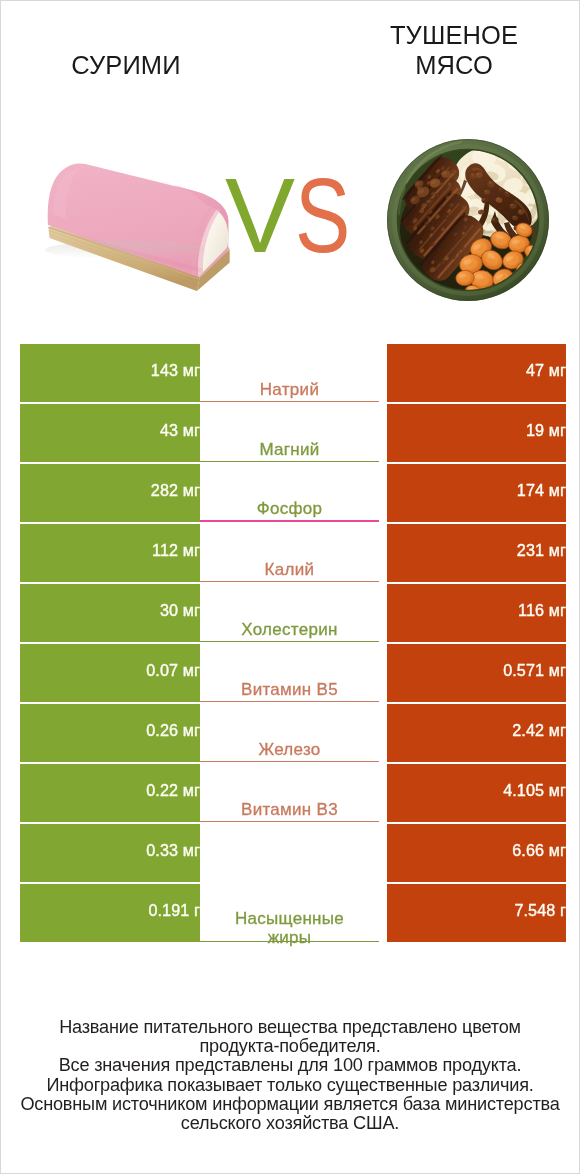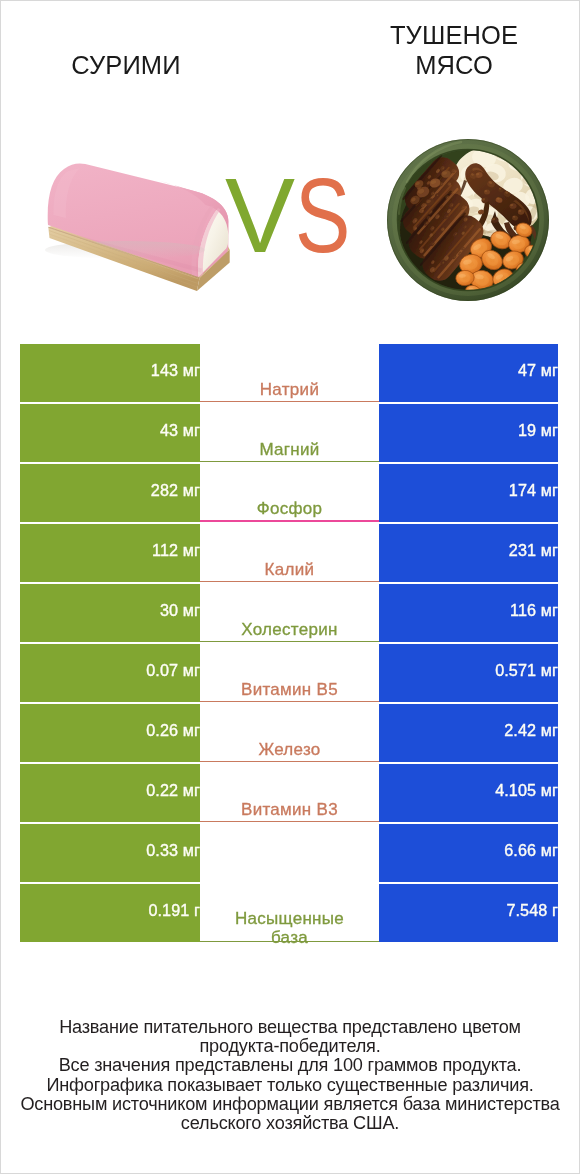--- a/index.html
+++ b/index.html
@@ -39,21 +39,21 @@
   .img-surimi { position: absolute; left: 40px; top: 145px; }
   .img-stew   { position: absolute; left: 385px; top: 136px; }
 
   
   .tbl { position: absolute; left: 20px; top: 344px; width: 538px; }
   .row { position: relative; height: 58px; margin-bottom: 2px; }
   .cell { position: absolute; top: 0; height: 58px; display: flex;
           align-items: center; justify-content: flex-end; box-sizing: border-box; }
   .c-left  { left: 0px;   width: 180px; background: #81a631; }
   .c-mid   { left: 180px; width: 179px; background: #fff; flex-direction: column; padding: 0 22px; }
-  .c-right { left: 359px; width: 179px; background: #1d4ed8; }
+  .c-right { left: 367px; width: 179px; background: #c2410c; }
   .val { color: #fdfdf5; position: relative; top: -3px; font-size: 16.2px; font-weight: 400; letter-spacing: 0.1px; -webkit-text-stroke: 0.38px #fdfdf5; }
   .val .u { font-size: 16.2px; font-weight: 400; }
   .lbl { font-size: 17px; font-weight: 400; text-align: center; line-height: 19.6px; position: relative; top: -1.5px; letter-spacing: 0.3px; -webkit-text-stroke: 0.32px currentColor; }
   .lbl.lbl2 { top: 7px; }
 
   
   .note { position: absolute; left: 0; top: 1001px; width: 580px; text-align: center;
           font-size: 18.15px; color: #231f20; line-height: 19.2px; letter-spacing: -0.2px; margin-top: 17px; }
 </style>
 </head>
@@ -686,21 +686,21 @@
         </div>
         <div class="cell c-right">
           <span class="val">6.66 <span class="u">мг</span></span>
         </div>
       </div>
       <div class="row">
         <div class="cell c-left">
           <span class="val">0.191 <span class="u">г</span></span>
         </div>
         <div class="cell c-mid" style="border-bottom:1px solid #7f9a3e">
-          <span class="lbl lbl2" style="color:#7f9a3e">Насыщенные база</span>
+          <span class="lbl lbl2" style="color:#7f9a3e">Насыщенные жиры</span>
         </div>
         <div class="cell c-right">
           <span class="val">7.548 <span class="u">г</span></span>
         </div>
       </div>
     </div>
 
   <div class="note">
       <div>Название питательного вещества представлено цветом</div>
       <div>продукта-победителя.</div>

